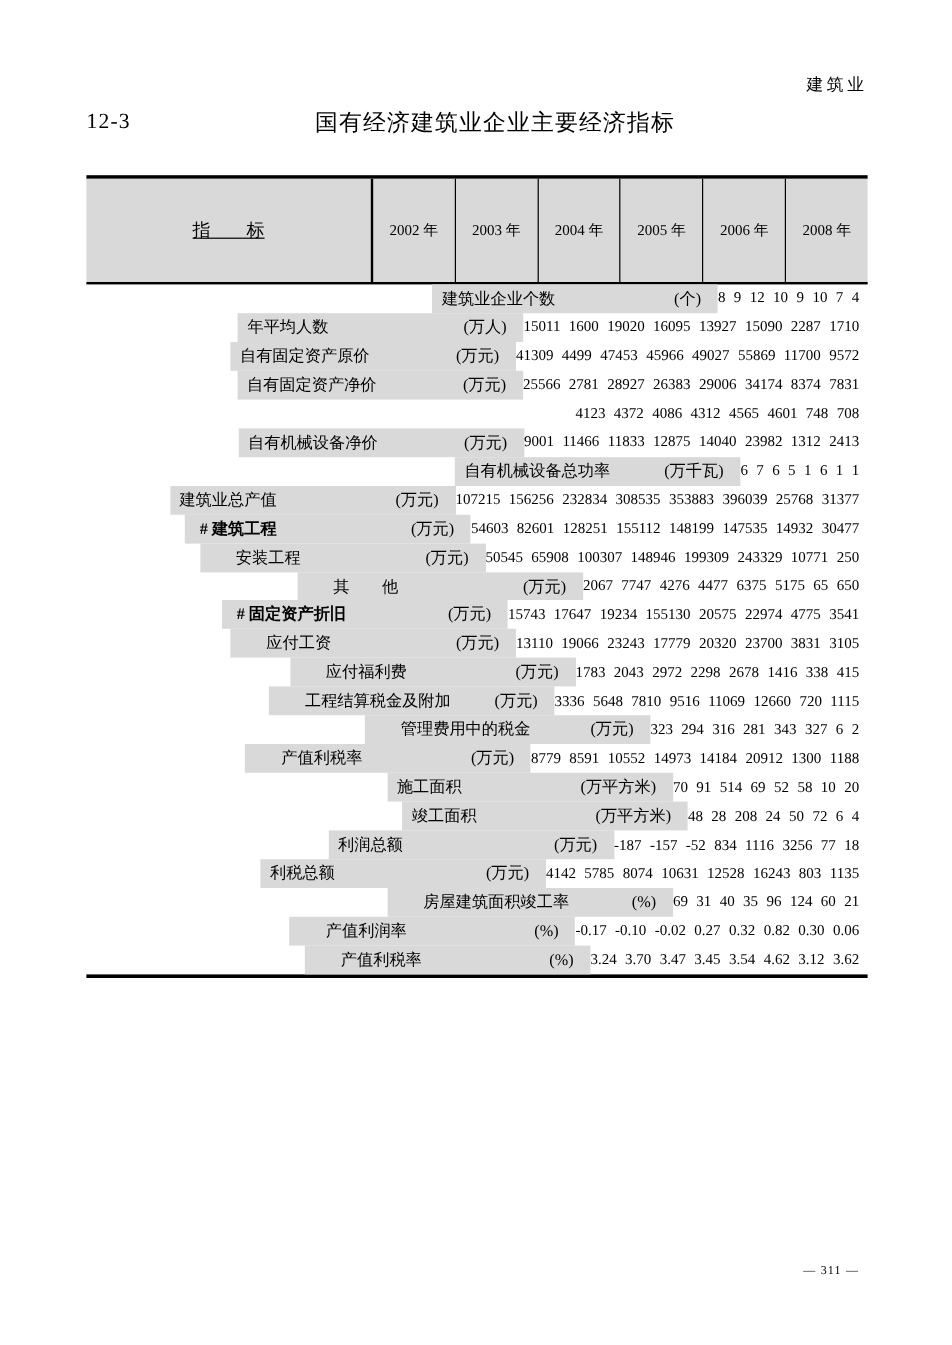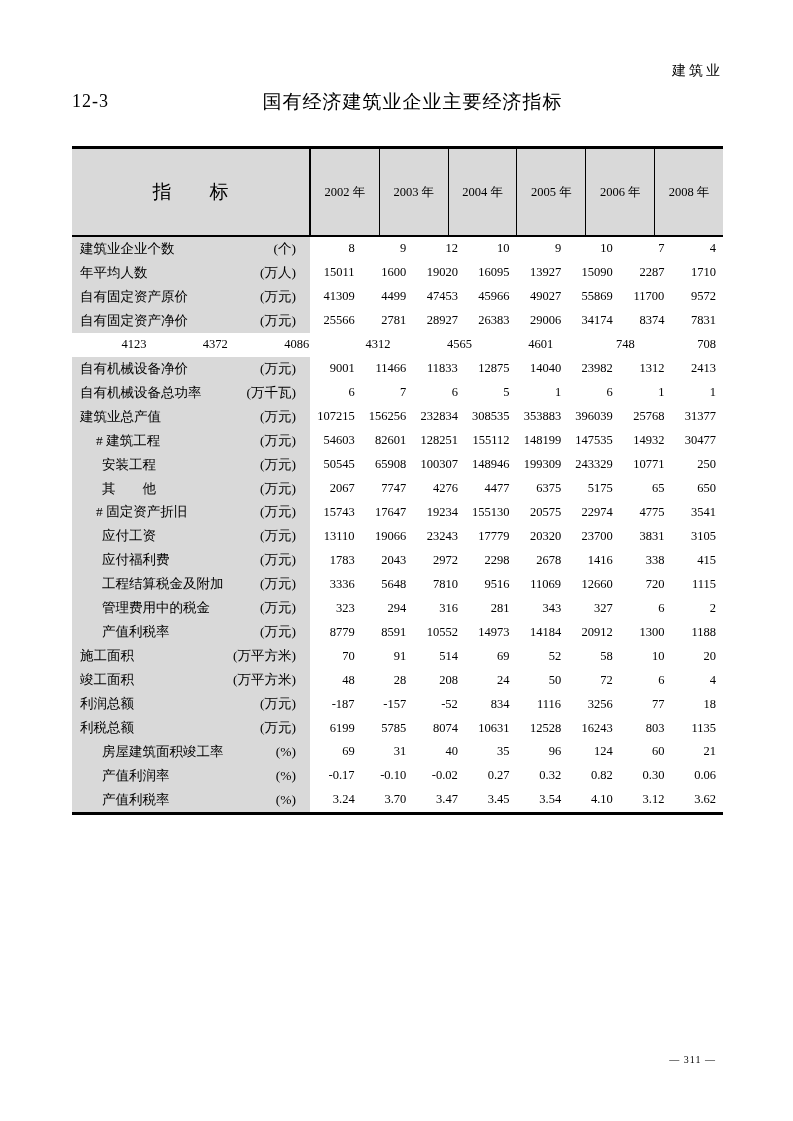--- a/index.html
+++ b/index.html
@@ -22,36 +22,36 @@
     position:absolute;left:72px;top:146px;width:651px;
     border-top:3px solid #000;border-bottom:3px solid #000;
     box-sizing:content-box;
   }
   .thead{
     display:flex;height:86px;background:#d9d9d9;border-bottom:2px solid #000;
   }
   .th-indicator{
     width:238px;box-sizing:border-box;border-right:1px solid #000;
     display:flex;align-items:center;justify-content:center;
-    font-size:19px;white-space:pre;
+    font-size:15px;white-space:pre;text-decoration:underline;
   }
   .th-year{
     flex:1;display:flex;align-items:center;justify-content:center;
     font-size:12.5px;border-left:1px solid #000;white-space:pre;
   }
-  .tbody{display:flex;flex-direction:column;height:575px;}
+  .tbody{display:flex;flex-direction:column;height:575px;align-items:flex-end;}
   .trow{flex:1;display:flex;align-items:stretch;}
   .cell-indicator{
     width:238px;box-sizing:border-box;background:#d9d9d9;
     display:flex;align-items:center;justify-content:space-between;
     padding-right:14px;font-size:13.5px;
   }
   .row-label{white-space:pre;}
   .row-label.indent-0{padding-left:8px;}
-  .row-label.indent-1{padding-left:24px;}
+  .row-label.indent-1{padding-left:12px;font-weight:bold;}
   .row-label.indent-2{padding-left:30px;}
   .row-unit{white-space:pre;}
   .cell-value{
     flex:1;display:flex;align-items:center;justify-content:flex-end;
     padding-right:7px;box-sizing:border-box;font-size:12.5px;
   }
   .page-footer{
     position:absolute;top:1054px;right:77px;font-size:10px;letter-spacing:1px;white-space:pre;
   }
 </style>
@@ -349,21 +349,21 @@
         <div class="cell-value">1116</div>
         <div class="cell-value">3256</div>
         <div class="cell-value">77</div>
         <div class="cell-value">18</div>
       </div>
       <div class="trow">
         <div class="cell-indicator">
           <span class="row-label indent-0">利税总额</span>
           <span class="row-unit">(万元)</span>
         </div>
-        <div class="cell-value">6199</div>
+        <div class="cell-value">4142</div>
         <div class="cell-value">5785</div>
         <div class="cell-value">8074</div>
         <div class="cell-value">10631</div>
         <div class="cell-value">12528</div>
         <div class="cell-value">16243</div>
         <div class="cell-value">803</div>
         <div class="cell-value">1135</div>
       </div>
       <div class="trow">
         <div class="cell-indicator">
@@ -396,20 +396,20 @@
       <div class="trow">
         <div class="cell-indicator">
           <span class="row-label indent-2">产值利税率</span>
           <span class="row-unit">(%)</span>
         </div>
         <div class="cell-value">3.24</div>
         <div class="cell-value">3.70</div>
         <div class="cell-value">3.47</div>
         <div class="cell-value">3.45</div>
         <div class="cell-value">3.54</div>
-        <div class="cell-value">4.10</div>
+        <div class="cell-value">4.62</div>
         <div class="cell-value">3.12</div>
         <div class="cell-value">3.62</div>
       </div>
     </div>
 </div>
 
 <div class="page-footer">— 311 —</div>
 
 </body></html>

